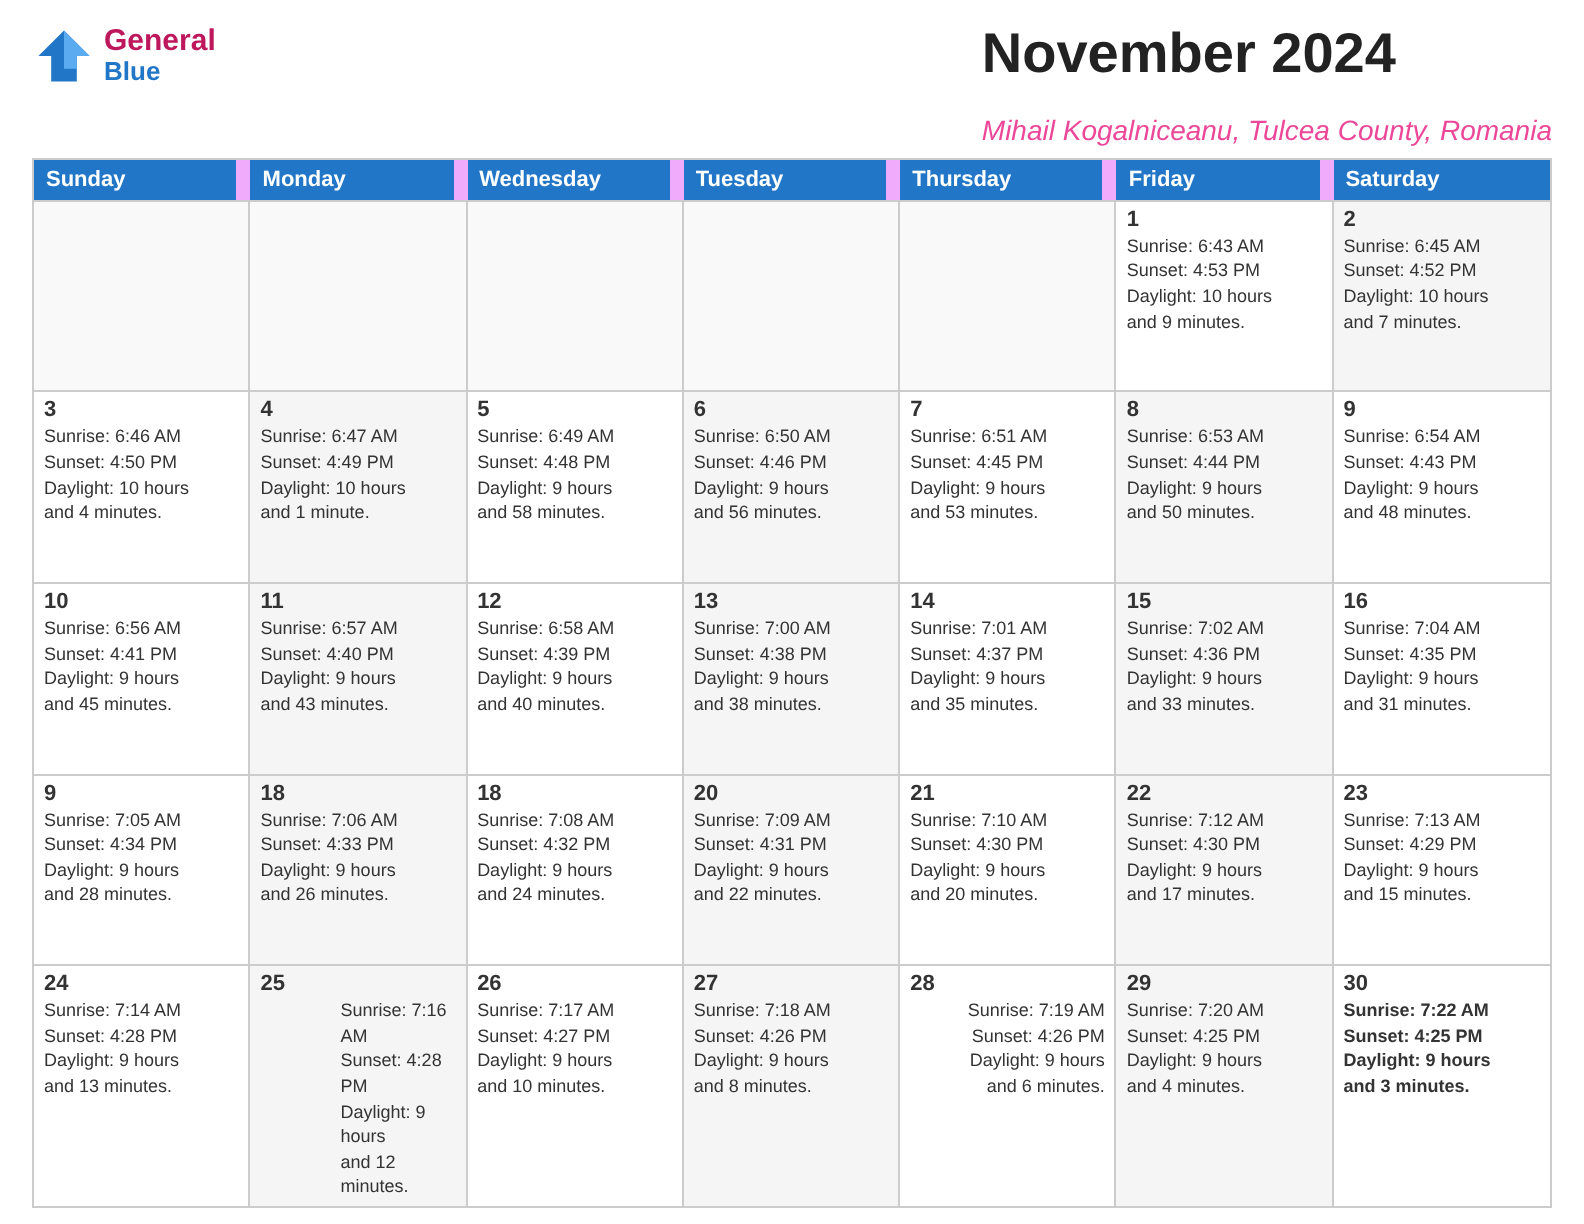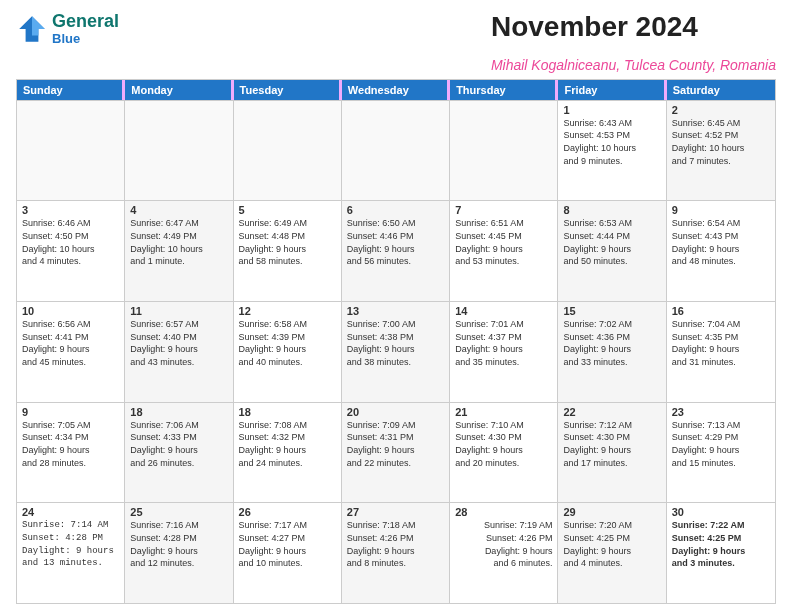--- a/index.html
+++ b/index.html
@@ -27,23 +27,23 @@
       display: flex;
       align-items: center;
       gap: 4px;
     }
     .logo-text {
       display: flex;
       flex-direction: column;
       line-height: 1.1;
     }
     .logo-general {
-      font-size: 18px;
-      font-weight: bold;
-      color: #0f766e;
+      font-size: 15px;
+      font-weight: bold;
+      color: #be185d;
     }
     .logo-blue {
       font-size: 13px;
       font-weight: bold;
       color: #2176c7;
     }
     .logo-icon {
       width: 32px;
       height: 32px;
     }
@@ -72,21 +72,21 @@
       display: grid;
       grid-template-columns: repeat(7, 1fr);
       background: #2176c7;
     }
     .col-header {
       color: #fff;
       font-size: 11px;
       font-weight: bold;
       padding: 4px 6px;
       text-align: left;
-      border-right: 3px solid #f0abfc;
+      border-right: 7px solid #f0abfc;
     }
     .col-header:last-child { border-right: none; }
     .weeks {
       flex: 1;
       display: flex;
       flex-direction: column;
     }
     .week-row {
       flex: 1;
       display: grid;
@@ -134,22 +134,22 @@
     <div class="title-block">
       <div class="main-title">November 2024</div>
       <div class="sub-title">Mihail Kogalniceanu, Tulcea County, Romania</div>
     </div>
   </div>
 
   <div class="calendar">
     <div class="col-headers">
     <div class="col-header">Sunday</div>
         <div class="col-header">Monday</div>
+        <div class="col-header">Wednesday</div>
         <div class="col-header">Tuesday</div>
-        <div class="col-header">Wednesday</div>
         <div class="col-header">Thursday</div>
         <div class="col-header">Friday</div>
         <div class="col-header">Saturday</div>
       </div>
     <div class="weeks">
     <div class="week-row">
           <div class="day-cell empty"></div>
           <div class="day-cell empty"></div>
           <div class="day-cell empty"></div>
           <div class="day-cell empty"></div>
@@ -318,28 +318,28 @@
             <span class="day-num">23</span>
             <div class="day-info" style="white-space: pre-line;">Sunrise: 7:13 AM
 Sunset: 4:29 PM
 Daylight: 9 hours
 and 15 minutes.</div>
           </div>
         </div>
         <div class="week-row">
           <div class="day-cell">
             <span class="day-num">24</span>
-            <div class="day-info" style="white-space: pre-line; font-family: Liberation Mono, monospace;">Sunrise: 7:14 AM
+            <div class="day-info" style="white-space: pre-line;">Sunrise: 7:14 AM
 Sunset: 4:28 PM
 Daylight: 9 hours
 and 13 minutes.</div>
           </div>
           <div class="day-cell shaded">
             <span class="day-num">25</span>
-            <div class="day-info" style="white-space: pre-line;">Sunrise: 7:16 AM
+            <div class="day-info" style="white-space: pre-line; margin-left: 40px;">Sunrise: 7:16 AM
 Sunset: 4:28 PM
 Daylight: 9 hours
 and 12 minutes.</div>
           </div>
           <div class="day-cell">
             <span class="day-num">26</span>
             <div class="day-info" style="white-space: pre-line;">Sunrise: 7:17 AM
 Sunset: 4:27 PM
 Daylight: 9 hours
 and 10 minutes.</div>

